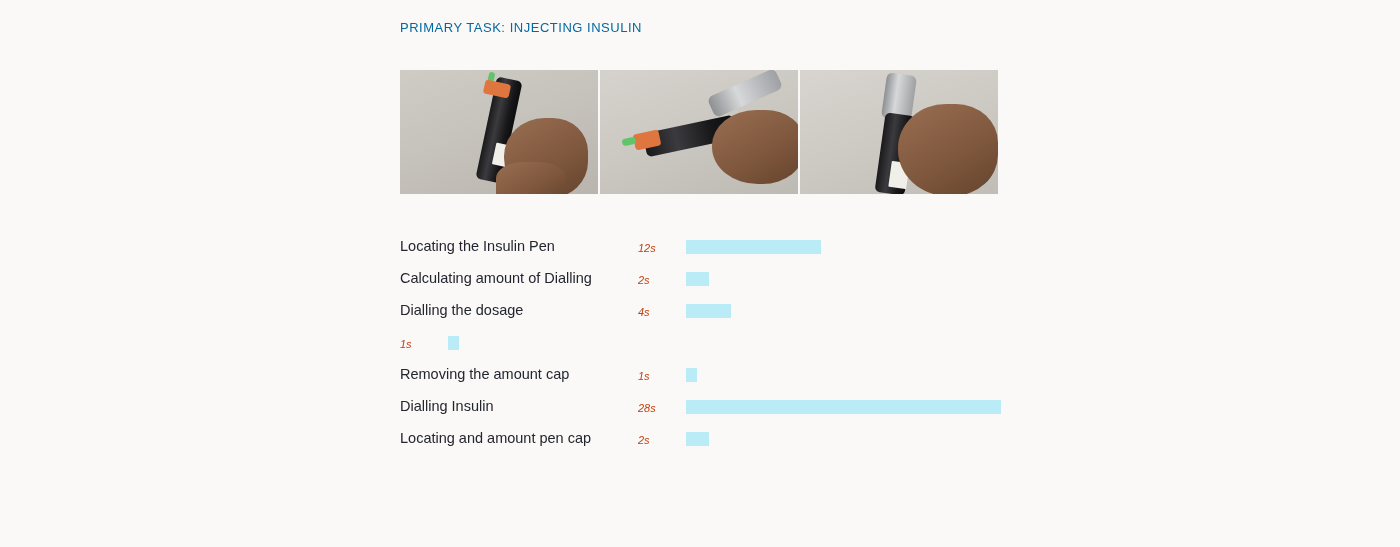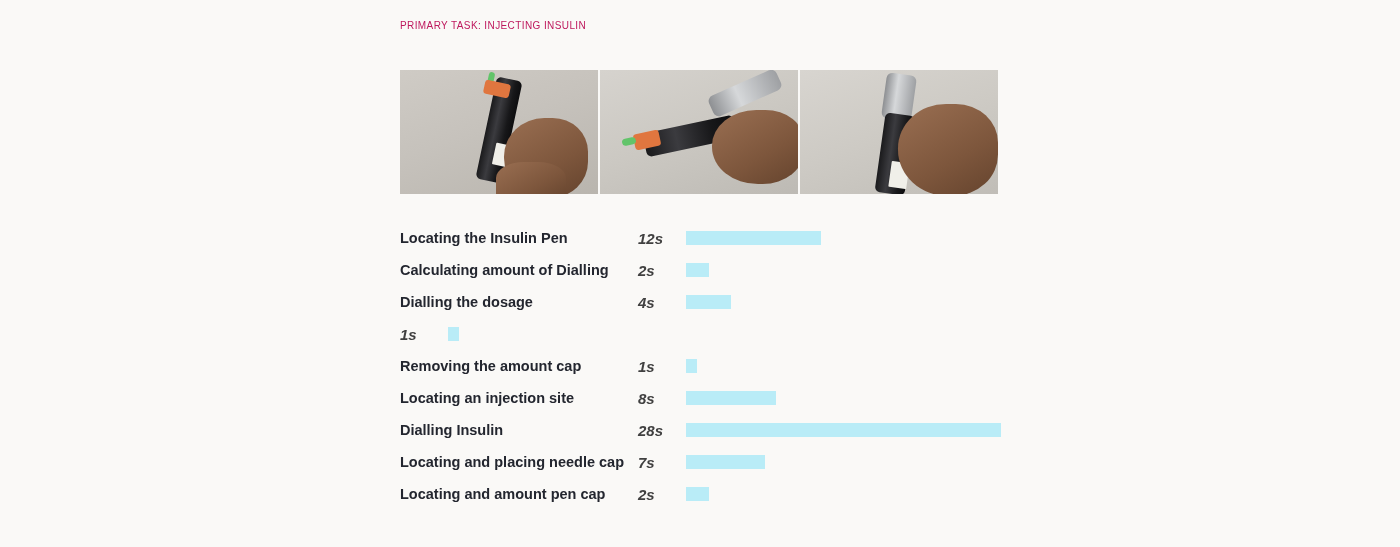--- a/index.html
+++ b/index.html
@@ -16,23 +16,23 @@
   }
   .page {
     position: relative;
     width: 1400px;
     height: 547px;
   }
   .title {
     position: absolute;
     left: 400px;
     top: 20px;
-    font-size: 10px;
+    font-size: 13px;
     letter-spacing: 0.04em;
-    color: #be185d;
+    color: #0369a1;
     font-weight: 400;
   }
   .photo-strip {
     position: absolute;
     left: 400px;
     top: 70px;
     display: flex;
     gap: 2px;
   }
   .photo {
@@ -76,35 +76,34 @@
   }
 
   .chart {
     position: absolute;
     left: 400px;
     top: 222px;
     width: 650px;
   }
   .row {
     display: flex;
-    align-items: center;
+    align-items: flex-end;
     height: 32px;
-    font-weight: bold;
   }
   .row-label {
     width: 238px;
     font-size: 14.5px;
     color: #23262f;
     white-space: nowrap;
   }
   .row-value {
     width: 48px;
-    font-size: 15px;
+    font-size: 11px;
     font-style: italic;
-    color: #404040;
+    color: #c2410c;
   }
   .bar-track {
     position: relative;
     height: 14px;
     flex: 1;
   }
   .bar {
     position: absolute;
     left: 0;
     top: 0;
@@ -183,43 +182,29 @@
     </div>
 
     <div class="row">
       <div class="row-label">Removing the amount cap</div>
       <div class="row-value">1s</div>
       <div class="bar-track">
         <div class="bar" style="width: 11.25px; background: rgb(185, 236, 247);"></div>
       </div>
     </div>
 
-    <div class="row">
-      <div class="row-label">Locating an injection site</div>
-      <div class="row-value">8s</div>
-      <div class="bar-track">
-        <div class="bar" style="width: 90px; background: rgb(185, 236, 247);"></div>
-      </div>
-    </div>
 
     <div class="row">
       <div class="row-label">Dialling Insulin</div>
       <div class="row-value">28s</div>
       <div class="bar-track">
         <div class="bar" style="width: 315px; background: rgb(185, 236, 247);"></div>
       </div>
     </div>
 
-    <div class="row">
-      <div class="row-label">Locating and placing needle cap</div>
-      <div class="row-value">7s</div>
-      <div class="bar-track">
-        <div class="bar" style="width: 78.75px; background: rgb(185, 236, 247);"></div>
-      </div>
-    </div>
 
     <div class="row">
       <div class="row-label">Locating and amount pen cap</div>
       <div class="row-value">2s</div>
       <div class="bar-track">
         <div class="bar" style="width: 22.5px; background: rgb(185, 236, 247);"></div>
       </div>
     </div>
 
   </div>

